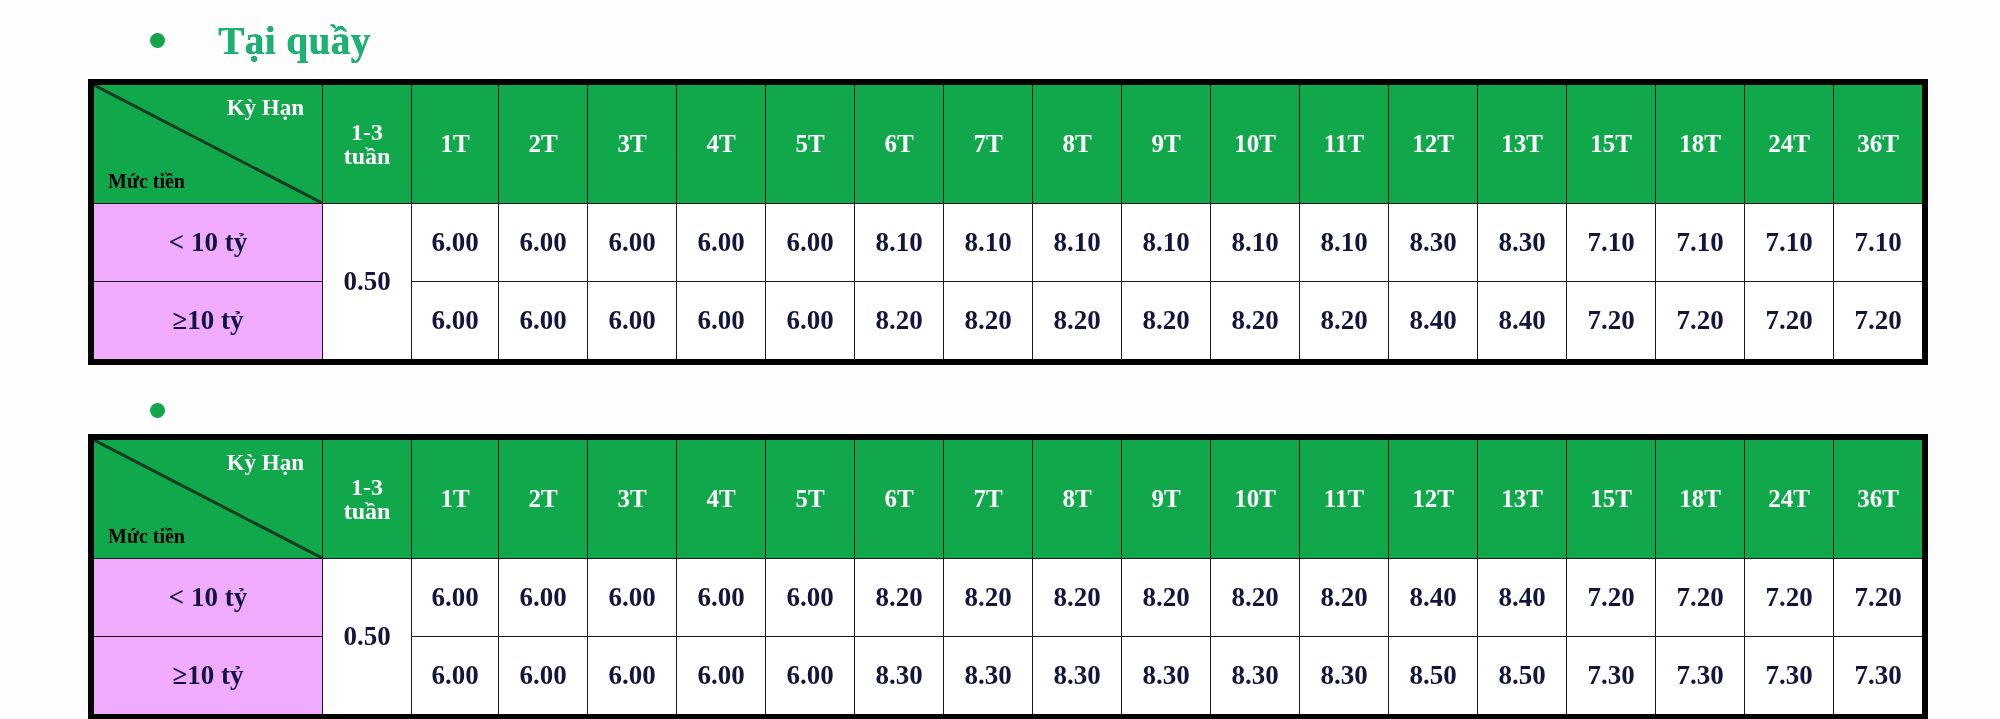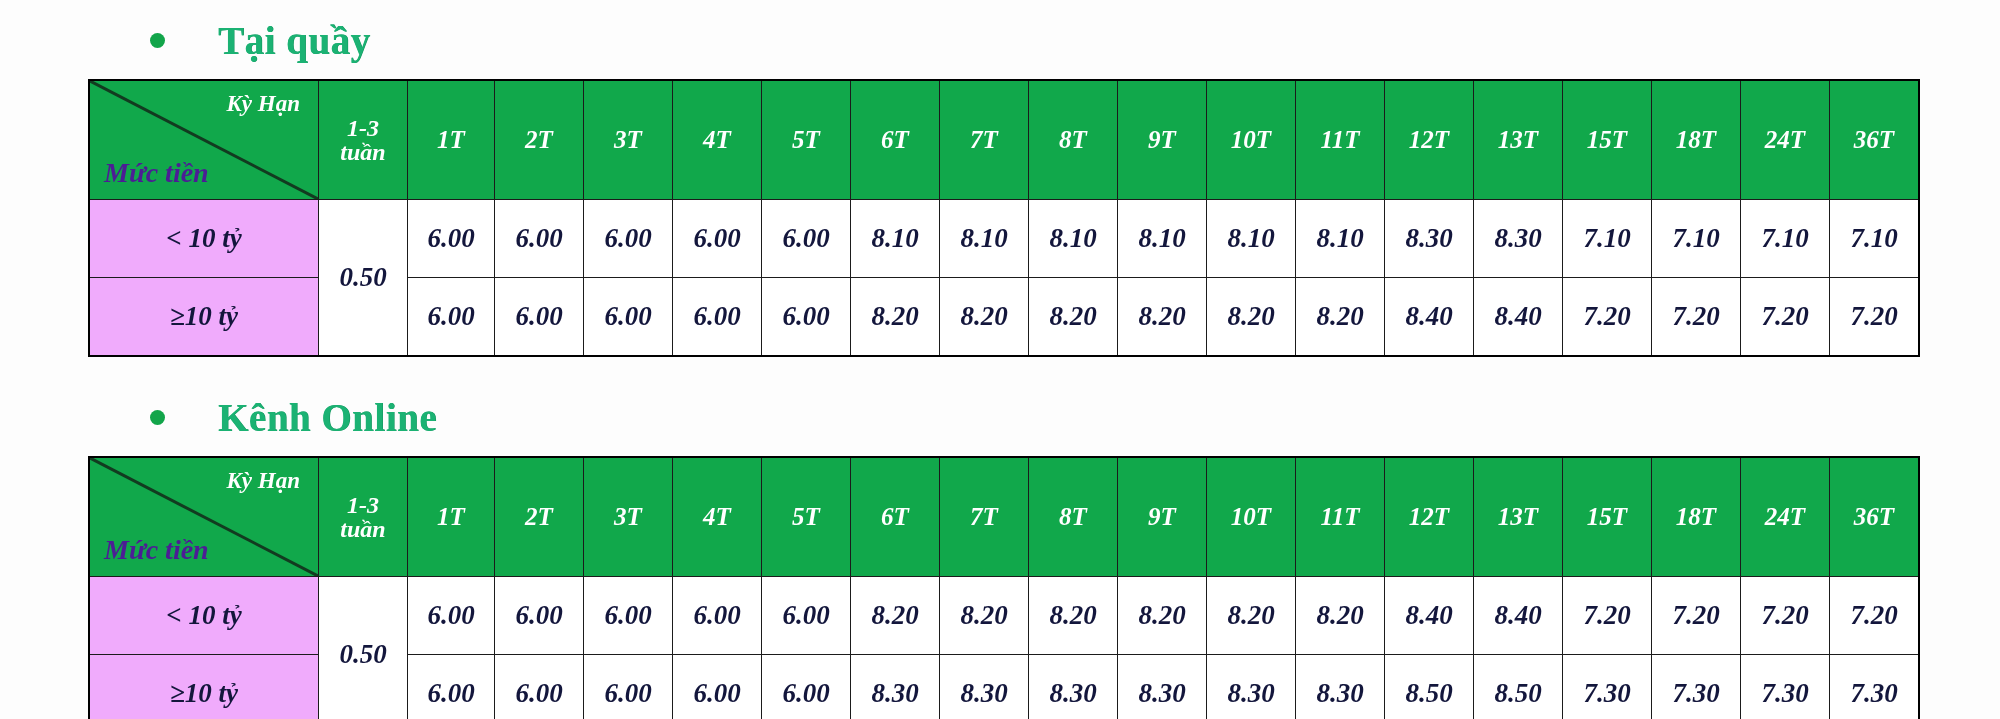--- a/index.html
+++ b/index.html
@@ -44,22 +44,21 @@
     white-space: nowrap;
     text-shadow: 0.5px 0 0 #0f8f58;
   }
 
   
   .rate-table {
     border-collapse: collapse;
     table-layout: fixed;
     margin-left: 88px;
     margin-top: 16px;
-    border: 2px solid #000000;
-    font-style: italic;
+    border: 6px solid #000000;
   }
   .rate-table td, .rate-table th {
     border: 1.5px solid #1b1b1b;
     padding: 0;
     text-align: center;
     vertical-align: middle;
   }
 
   
   .corner-cell {
@@ -81,23 +80,23 @@
     top: 10px;
     color: #ffffff;
     font-weight: bold;
     font-size: 23px;
     font-family: "Liberation Serif", serif;
   }
   .corner-cell .lbl-muc {
     position: absolute;
     left: 14px;
     bottom: 10px;
-    color: #4c1d95;
-    font-weight: bold;
-    font-size: 28px;
+    color: #000000;
+    font-weight: bold;
+    font-size: 20px;
     font-family: "Liberation Serif", serif;
   }
 
   .hdr {
     background: #11a84b;
     color: #ffffff;
     font-weight: bold;
     font-size: 25px;
     height: 118px;
     font-family: "Liberation Serif", serif;
@@ -228,21 +227,20 @@
           <td class="val-cell">7.20</td>
           <td class="val-cell">7.20</td>
           <td class="val-cell">7.20</td>
         </tr>
       </tbody>
     </table>
   </div>
 
   <div class="section-head sec2">
     <span class="bullet-dot"></span>
-    <span class="section-title">Kênh Online</span>
   </div>
 
   <div class="tbl-wrap">
     <table class="rate-table">
       <tbody>
         <tr>
           <td class="corner-cell">
             <svg class="diag" viewBox="0 0 228 118" preserveAspectRatio="none">
               <line x1="0" y1="0" x2="228" y2="118" stroke="#123b20" stroke-width="3"></line>
             </svg>

